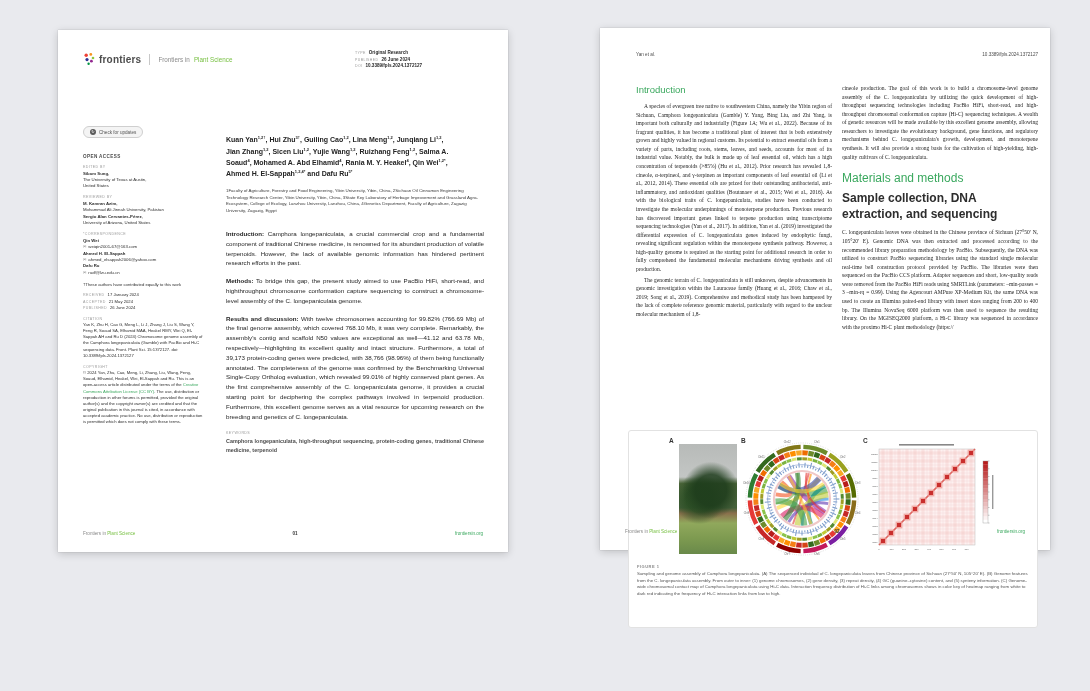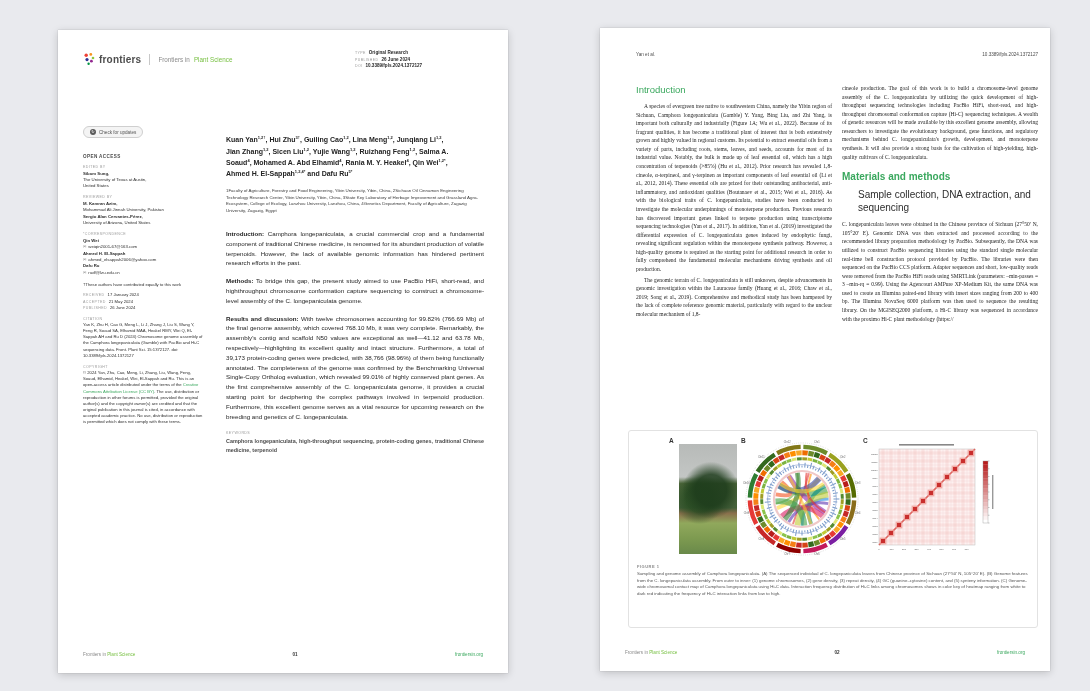--- a/index.html
+++ b/index.html
@@ -1,18 +1,18 @@
 <!DOCTYPE html>
 <html><head>
 <meta charset="utf-8">
 <style>
   html,body{margin:0;padding:0;background:#e9eaee;}
   .canvas{position:relative;width:1090px;height:691px;background:#e9eaee;overflow:hidden;
           font-family:"Liberation Sans", sans-serif;color:#222;}
-  .page{position:absolute;width:450px;height:643px;background:#fff;
+  .page{position:absolute;width:450px;height:522px;background:#fff;
         box-shadow:0 0 1px rgba(0,0,0,.25),0 2px 8px rgba(0,0,0,.18);}
   #page1{left:58px;top:30px;}
   #page2{left:600px;top:28px;}
 
   
   .p1-header{position:absolute;top:20px;left:25px;right:25px;display:flex;justify-content:space-between;}
   .brandrow{display:flex;align-items:center;gap:4px;}
   .brandword{font-size:10px;font-weight:bold;color:#4d4d4d;letter-spacing:.2px;}
   .branddiv{width:1px;height:11px;background:#c8c8c8;margin:0 4px;}
   .journal-prefix{font-size:6.3px;color:#8a8a8a;}
@@ -58,22 +58,22 @@
   .pf-green{color:#78c043;}
   .pf-page{font-weight:bold;color:#333;}
   .pf-link{color:#3aa85e;cursor:pointer;}
   .p2-header{position:absolute;top:24px;left:36px;right:12px;display:flex;justify-content:space-between;font-size:4.6px;color:#4a4a4a;}
 
   
   .col{position:absolute;top:56px;width:196px;}
   #col1{left:36px;}
   #col2{left:242px;}
   .h1g{font-size:9.5px;color:#3aa85e;font-weight:500;margin:0 0 7px 0;}
-  .h2g{font-size:10px;color:#3aa85e;font-weight:700;margin:10px 0 6px 0;}
-  .h3d{font-size:10px;color:#2d2d2d;font-weight:400;line-height:1.3;margin:0 0 6px 16px;}
+  .h2g{font-size:12px;color:#3aa85e;font-weight:400;margin:10px 0 6px 0;}
+  .h3d{font-size:12px;color:#2d2d2d;font-weight:700;line-height:1.3;margin:0 0 6px 0;}
   .body-p{font-family:"Liberation Serif", serif;font-size:5.5px;color:#1d1d1d;line-height:1.56;text-align:justify;margin:0;}
   .body-p.indent{text-indent:8px;margin-top:2px;}
 
   
   .figbox{position:absolute;left:28px;top:402px;width:410px;height:198px;border:1px solid #e2e2e2;border-radius:3px;background:#fff;padding:6px 8px;box-sizing:border-box;}
   .panels{position:relative;height:122px;}
   .plabel{position:absolute;font-size:6.5px;font-weight:bold;color:#333;top:0;}
   .photo{position:absolute;left:42px;top:7px;width:58px;height:110px;
      background:
        radial-gradient(circle at 55% 42%, rgba(30,60,28,.85) 0 22%, rgba(30,60,28,0) 40%),

